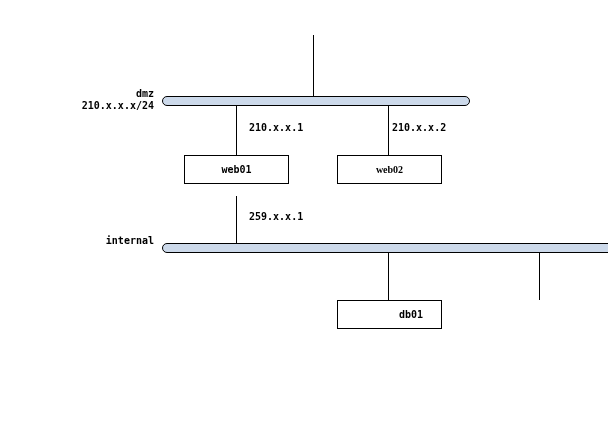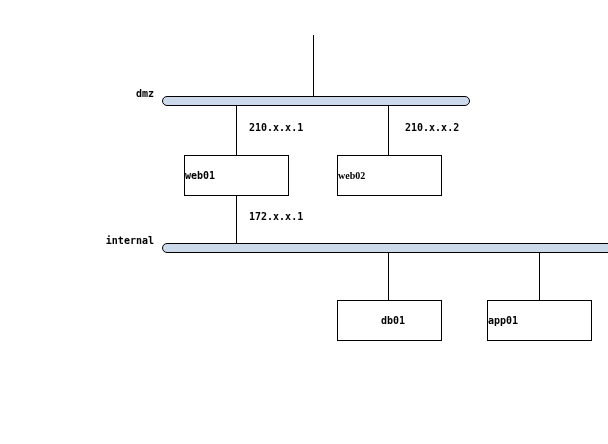--- a/index.html
+++ b/index.html
@@ -34,74 +34,73 @@
   }
   .netlabel {
     position: absolute;
     text-align: right;
     line-height: 12px;
     white-space: nowrap;
   }
   .node {
     position: absolute;
     width: 105px;
-    height: 41px;
+    height: 29px;
     background: var(--node-fill, #ffffff);
     border: 1px solid var(--node-border, #000000);
     box-sizing: border-box;
     display: flex;
     align-items: center;
+    justify-content: center;
   }
   .edgelabel {
     position: absolute;
     white-space: nowrap;
     line-height: 12px;
   }
 </style>
 </head>
 <body>
 
 <div class="canvas">
 
   <div class="vline" style="left:281px; top:35px; height:62px;"></div>
 
   <div class="bus" style="left:130px; top:96px; width:306px;"></div>
 
   <div class="netlabel" style="left:0px; top:88px; width:122px;">
     <div>dmz</div>
+    <div>210.x.x.x/24</div>
   </div>
 
   <div class="vline" style="left:204px; top:106px; height:49px;"></div>
   <div class="edgelabel" style="left:217px; top:122px;">210.x.x.1</div>
 
   <div class="vline" style="left:356px; top:106px; height:49px;"></div>
-  <div class="edgelabel" style="left:373px; top:122px;">210.x.x.2</div>
+  <div class="edgelabel" style="left:360px; top:122px;">210.x.x.2</div>
 
   <div class="node" style="left:152px; top:155px;">
     <span>web01</span>
   </div>
 
   <div class="node" style="left:305px; top:155px;font-family:Liberation Serif, serif;">
     <span>web02</span>
   </div>
 
   <div class="vline" style="left:204px; top:196px; height:47px;"></div>
-  <div class="edgelabel" style="left:217px; top:211px;">172.x.x.1</div>
+  <div class="edgelabel" style="left:217px; top:211px;">259.x.x.1</div>
 
   <div class="bus" style="left:130px; top:243px; width:458px;"></div>
 
   <div class="netlabel" style="left:0px; top:235px; width:122px;">
     <div>internal</div>
   </div>
 
   <div class="vline" style="left:356px; top:253px; height:47px;"></div>
 
   <div class="vline" style="left:507px; top:253px; height:47px;"></div>
 
   <div class="node" style="left:305px; top:300px;padding-left:43px;">
     <span>db01</span>
   </div>
 
-  <div class="node" style="left:455px; top:300px;">
-    <span>app01</span>
-  </div>
 
 </div>
 
 </body></html>

